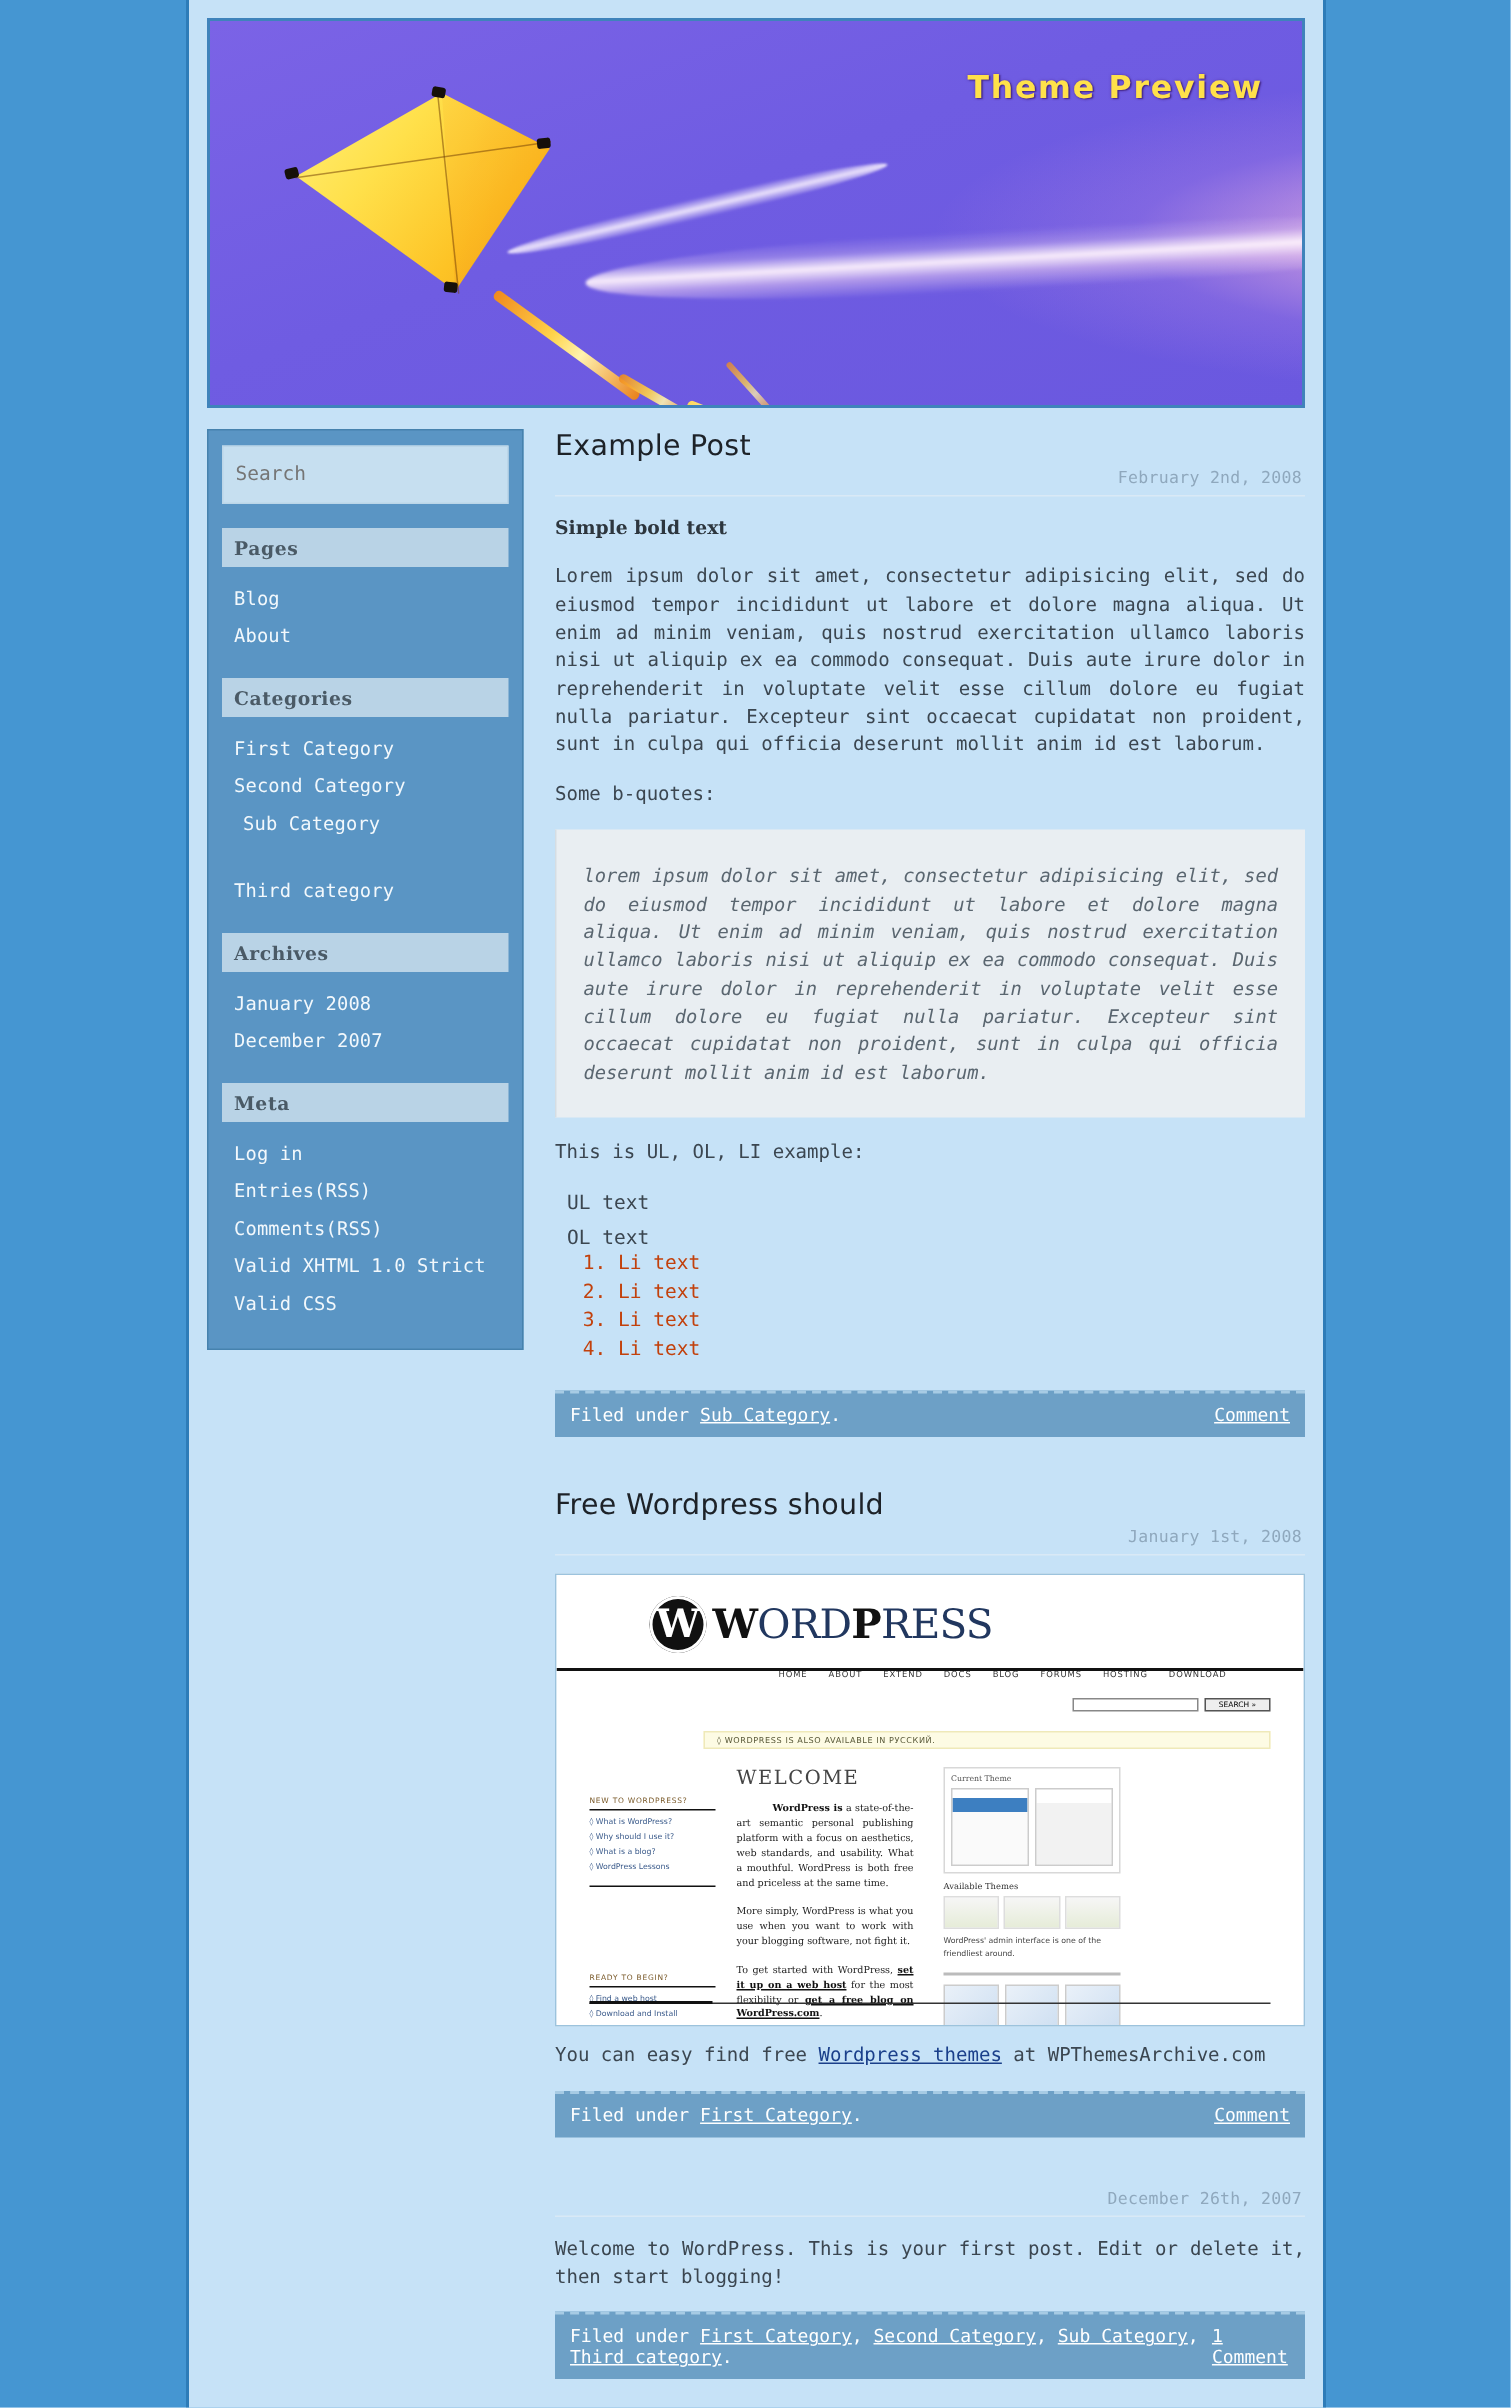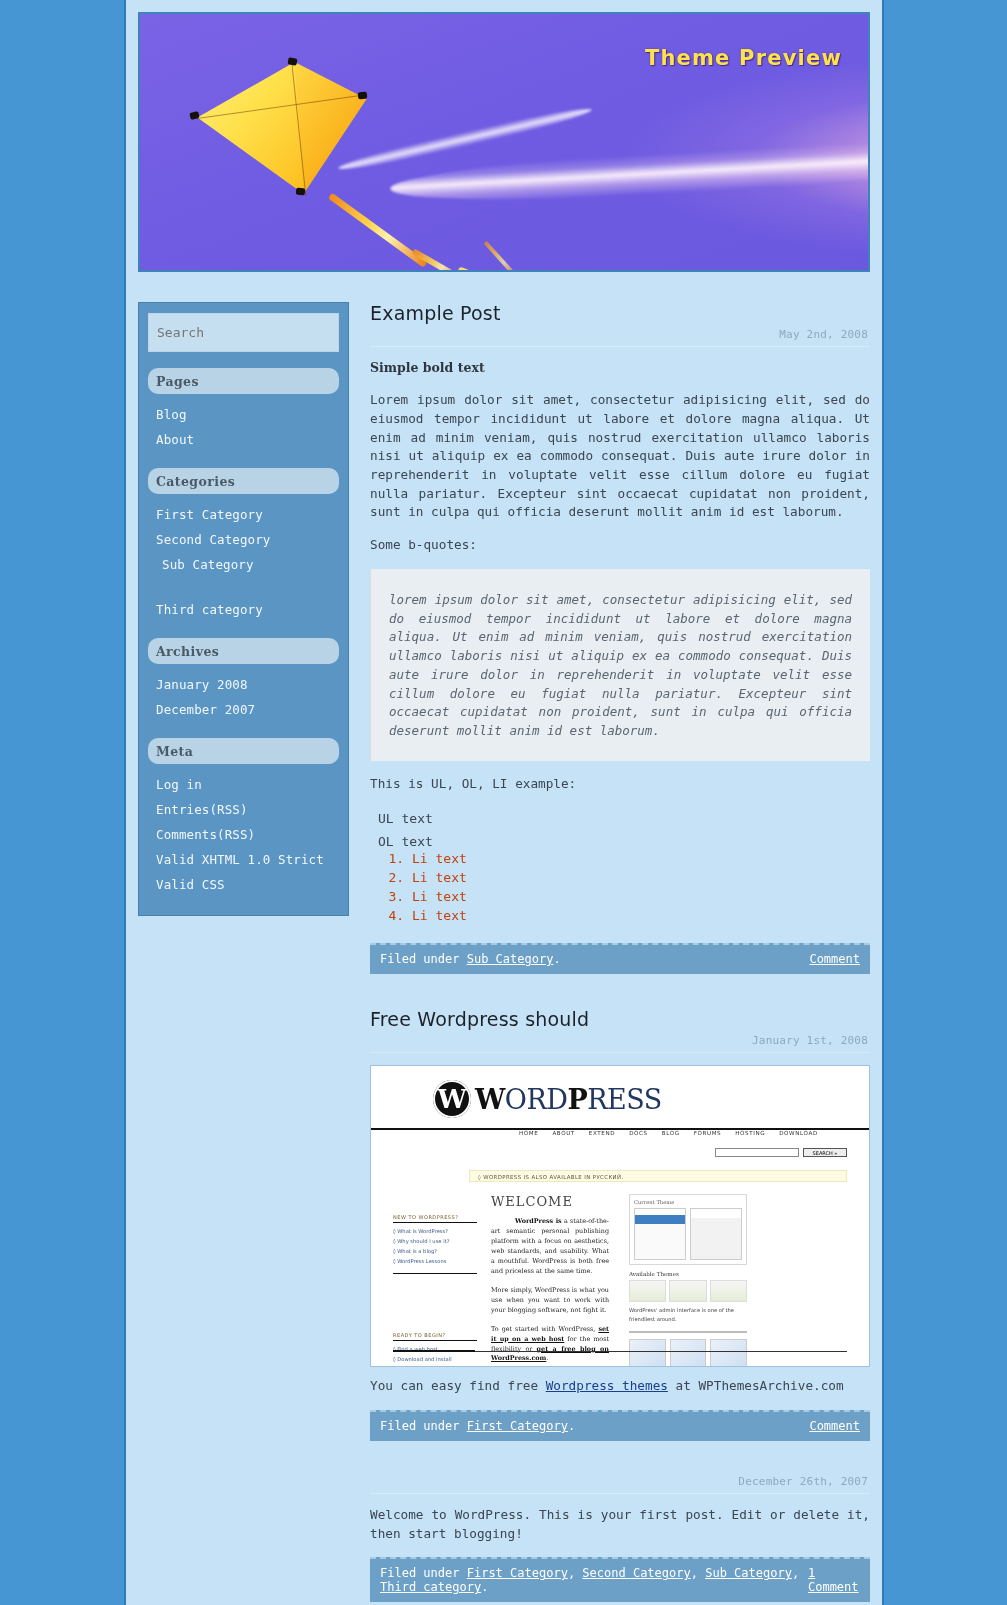--- a/index.html
+++ b/index.html
@@ -13,21 +13,21 @@
   
   #page {
     position:absolute;
     left:124px; top:0; width:760px; height:1605px;
     background:#c6e2f7;
     border-left:2px solid #2e7cb8;
     border-right:2px solid #2e7cb8;
   }
   
   #header-wrap {
-    margin:12px 12px 16px 12px;
+    margin:12px 12px 0 12px;
     height:260px;
     border:2px solid #3f83bb;
     position:relative;
     overflow:hidden;
     background:#7461e2;
   }
   #sky {
     position:absolute; inset:0;
     background:
       radial-gradient(ellipse 560px 150px at 120% 56%,
@@ -103,21 +103,21 @@
     width:100%; height:39px;
     background:#c6dff0; border:1px solid #bcd6e8;
     color:#7f8f9b; font-size:13px;
     font-family:"DejaVu Sans Mono","Liberation Mono",monospace;
     padding:0 8px; outline:none;
   }
   .side-head {
     margin:16px 0 0 0; padding:6px 8px 5px 8px;
     background:#b9d3e6; color:#4a5a66;
     font-family:"DejaVu Serif","Liberation Serif",serif;
-    font-weight:bold; font-size:12.5px; letter-spacing:.4px;border-radius:10px;
+    font-weight:bold; font-size:12.5px; letter-spacing:.4px;
   }
   .side-list { list-style:none; margin:0; padding:8px 0 0 0; }
   .side-list li { padding:0; }
   .side-list li a {
     display:block; color:#f2f8fc; text-decoration:none;
     font-size:12.5px; padding:5px 0 5px 8px; letter-spacing:.1px;
   }
   .side-list ul { list-style:none; margin:0; padding:0 0 0 6px; }
   .spacer-li { height:20px; }
   
@@ -313,21 +313,21 @@
         <li>
             <a href="#">Valid CSS</a>
           </li>
       </ul>
     </div>
 
     <div id="content">
 
       <div class="post">
         <h2>Example Post</h2>
-        <div class="post-date">May 2nd, 2008</div>
+        <div class="post-date">February 2nd, 2008</div>
         <p class="bold">Simple bold text</p>
         <p>Lorem ipsum dolor sit amet, consectetur adipisicing elit, sed do eiusmod tempor incididunt ut labore et dolore magna aliqua. Ut enim ad minim veniam, quis nostrud exercitation ullamco laboris nisi ut aliquip ex ea commodo consequat. Duis aute irure dolor in reprehenderit in voluptate velit esse cillum dolore eu fugiat nulla pariatur. Excepteur sint occaecat cupidatat non proident, sunt in culpa qui officia deserunt mollit anim id est laborum.</p>
         <p>Some b-quotes:</p>
         <blockquote>lorem ipsum dolor sit amet, consectetur adipisicing elit, sed do eiusmod tempor incididunt ut labore et dolore magna aliqua. Ut enim ad minim veniam, quis nostrud exercitation ullamco laboris nisi ut aliquip ex ea commodo consequat. Duis aute irure dolor in reprehenderit in voluptate velit esse cillum dolore eu fugiat nulla pariatur. Excepteur sint occaecat cupidatat non proident, sunt in culpa qui officia deserunt mollit anim id est laborum.</blockquote>
         <p>This is UL, OL, LI example:</p>
         <ul class="demo">
           <li>UL text</li>
           <li>
             <span>OL text</span>
             <ol class="demo">

